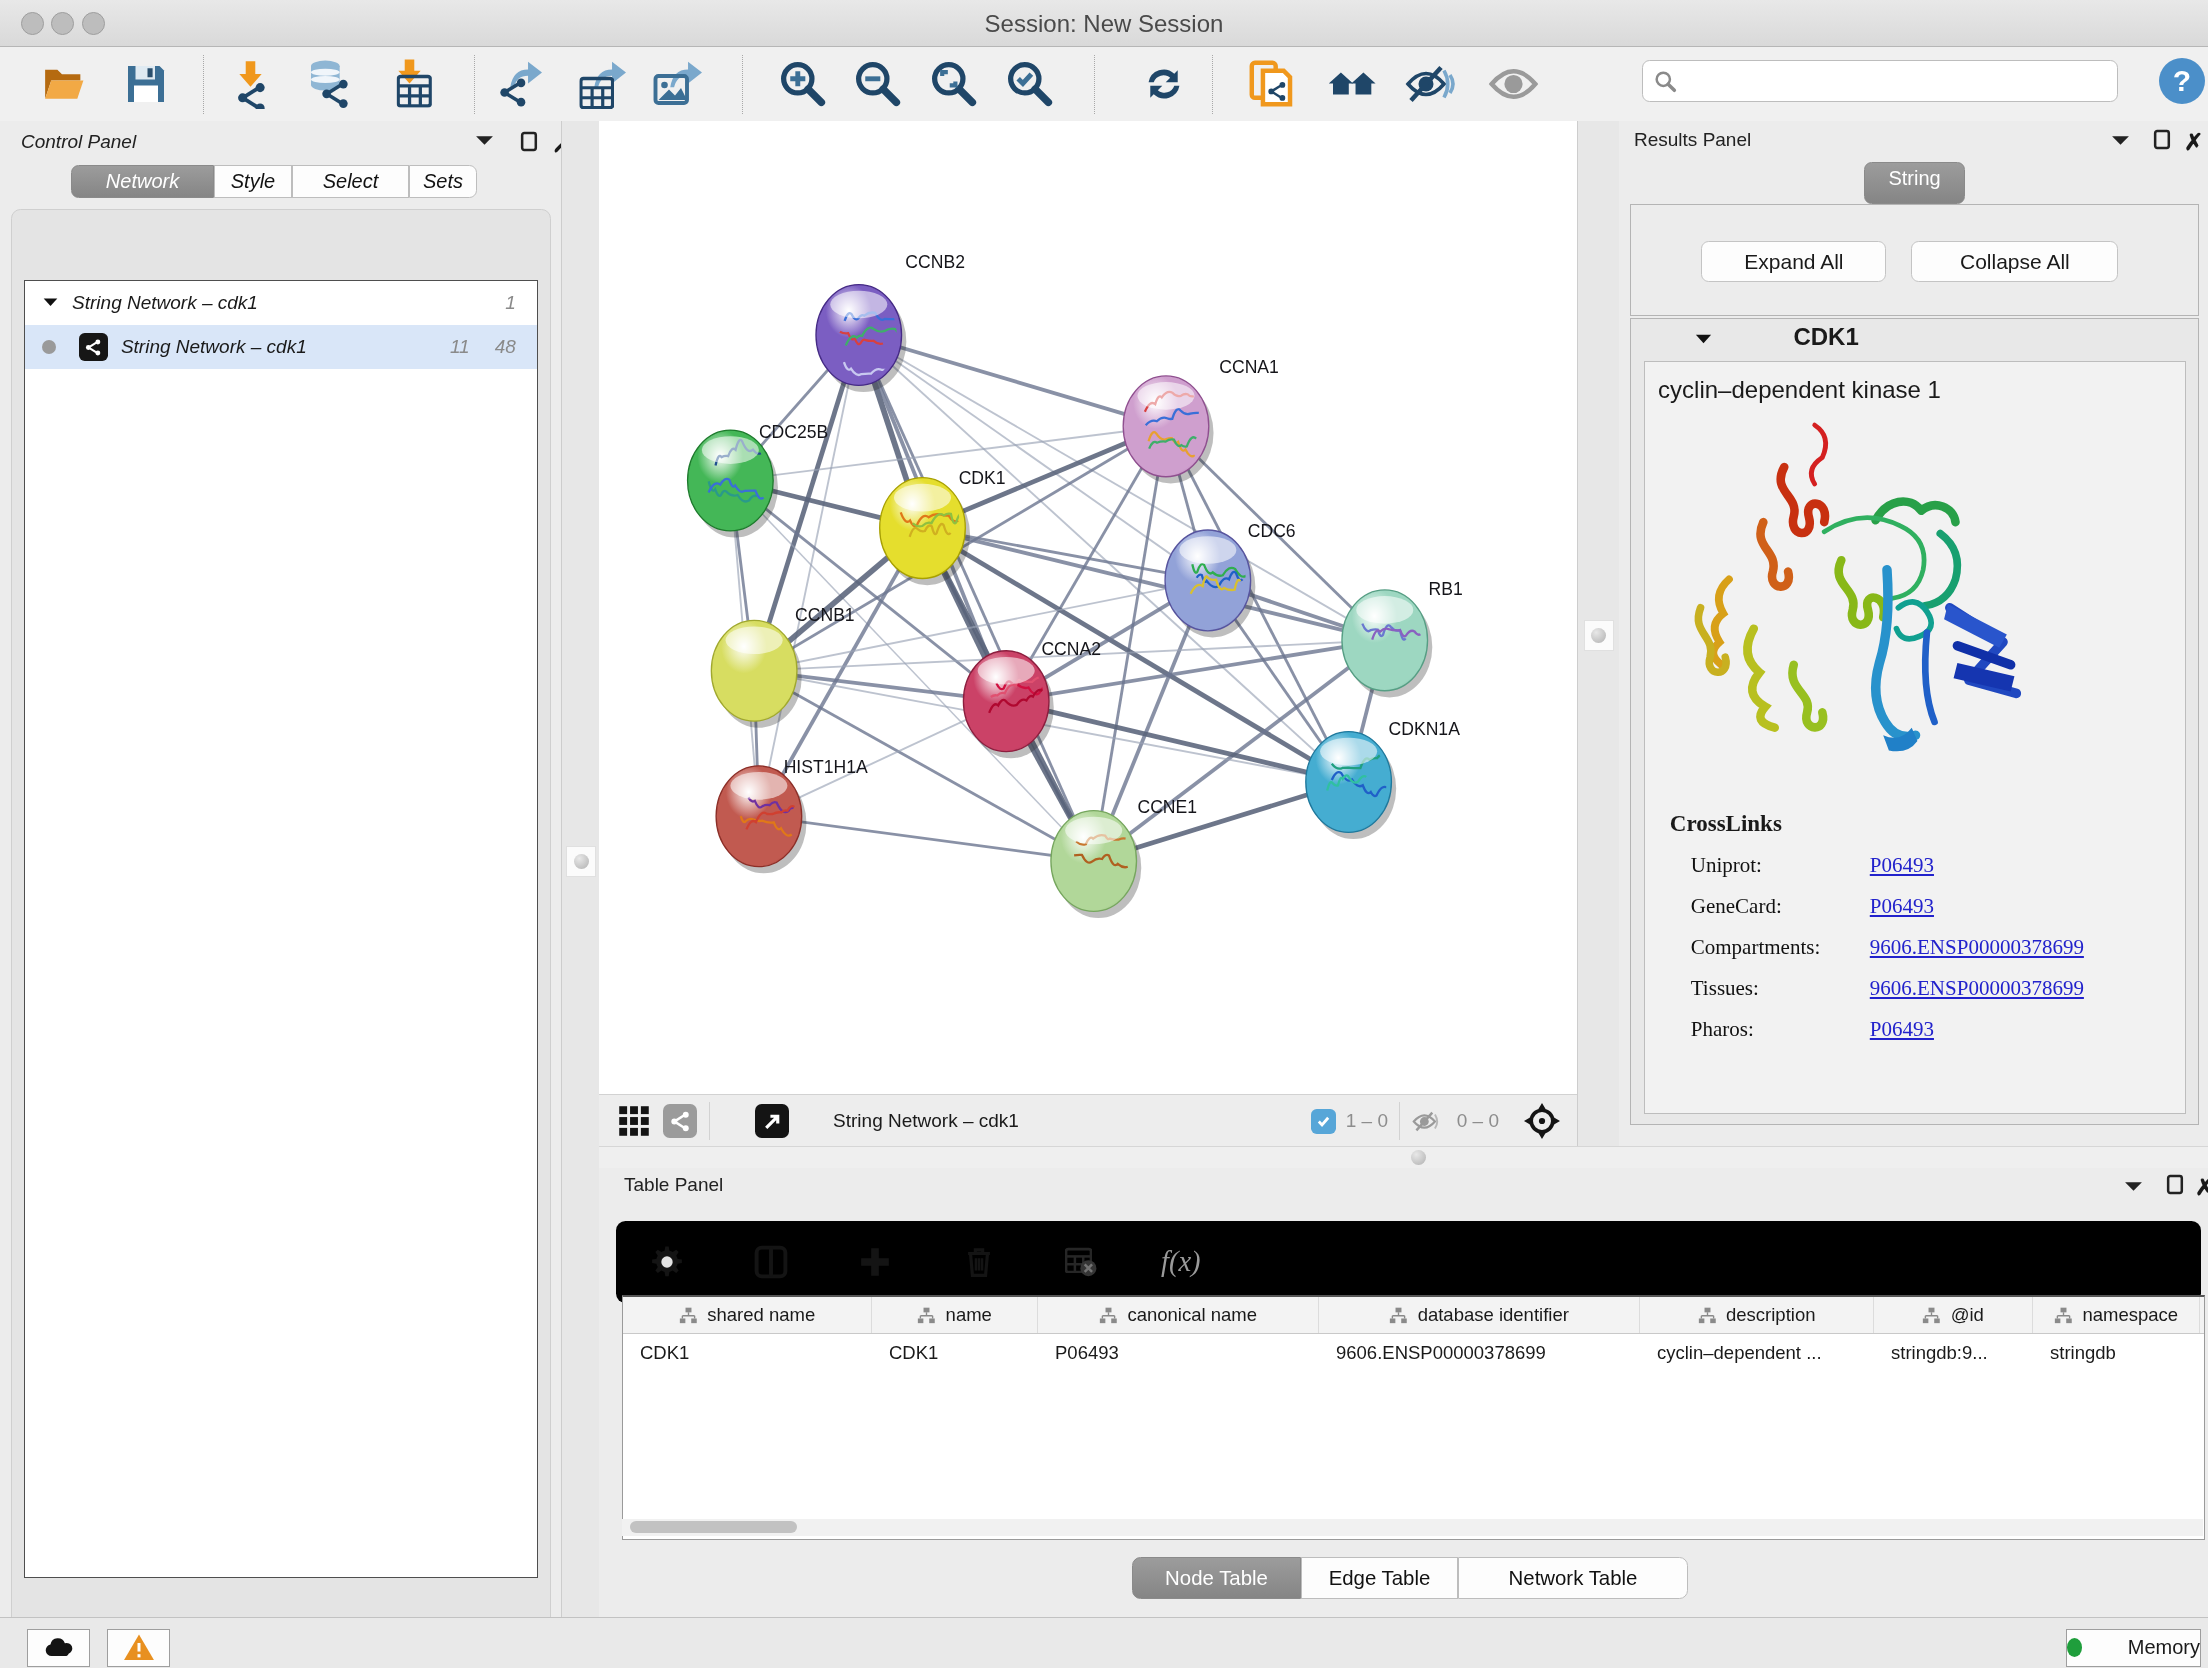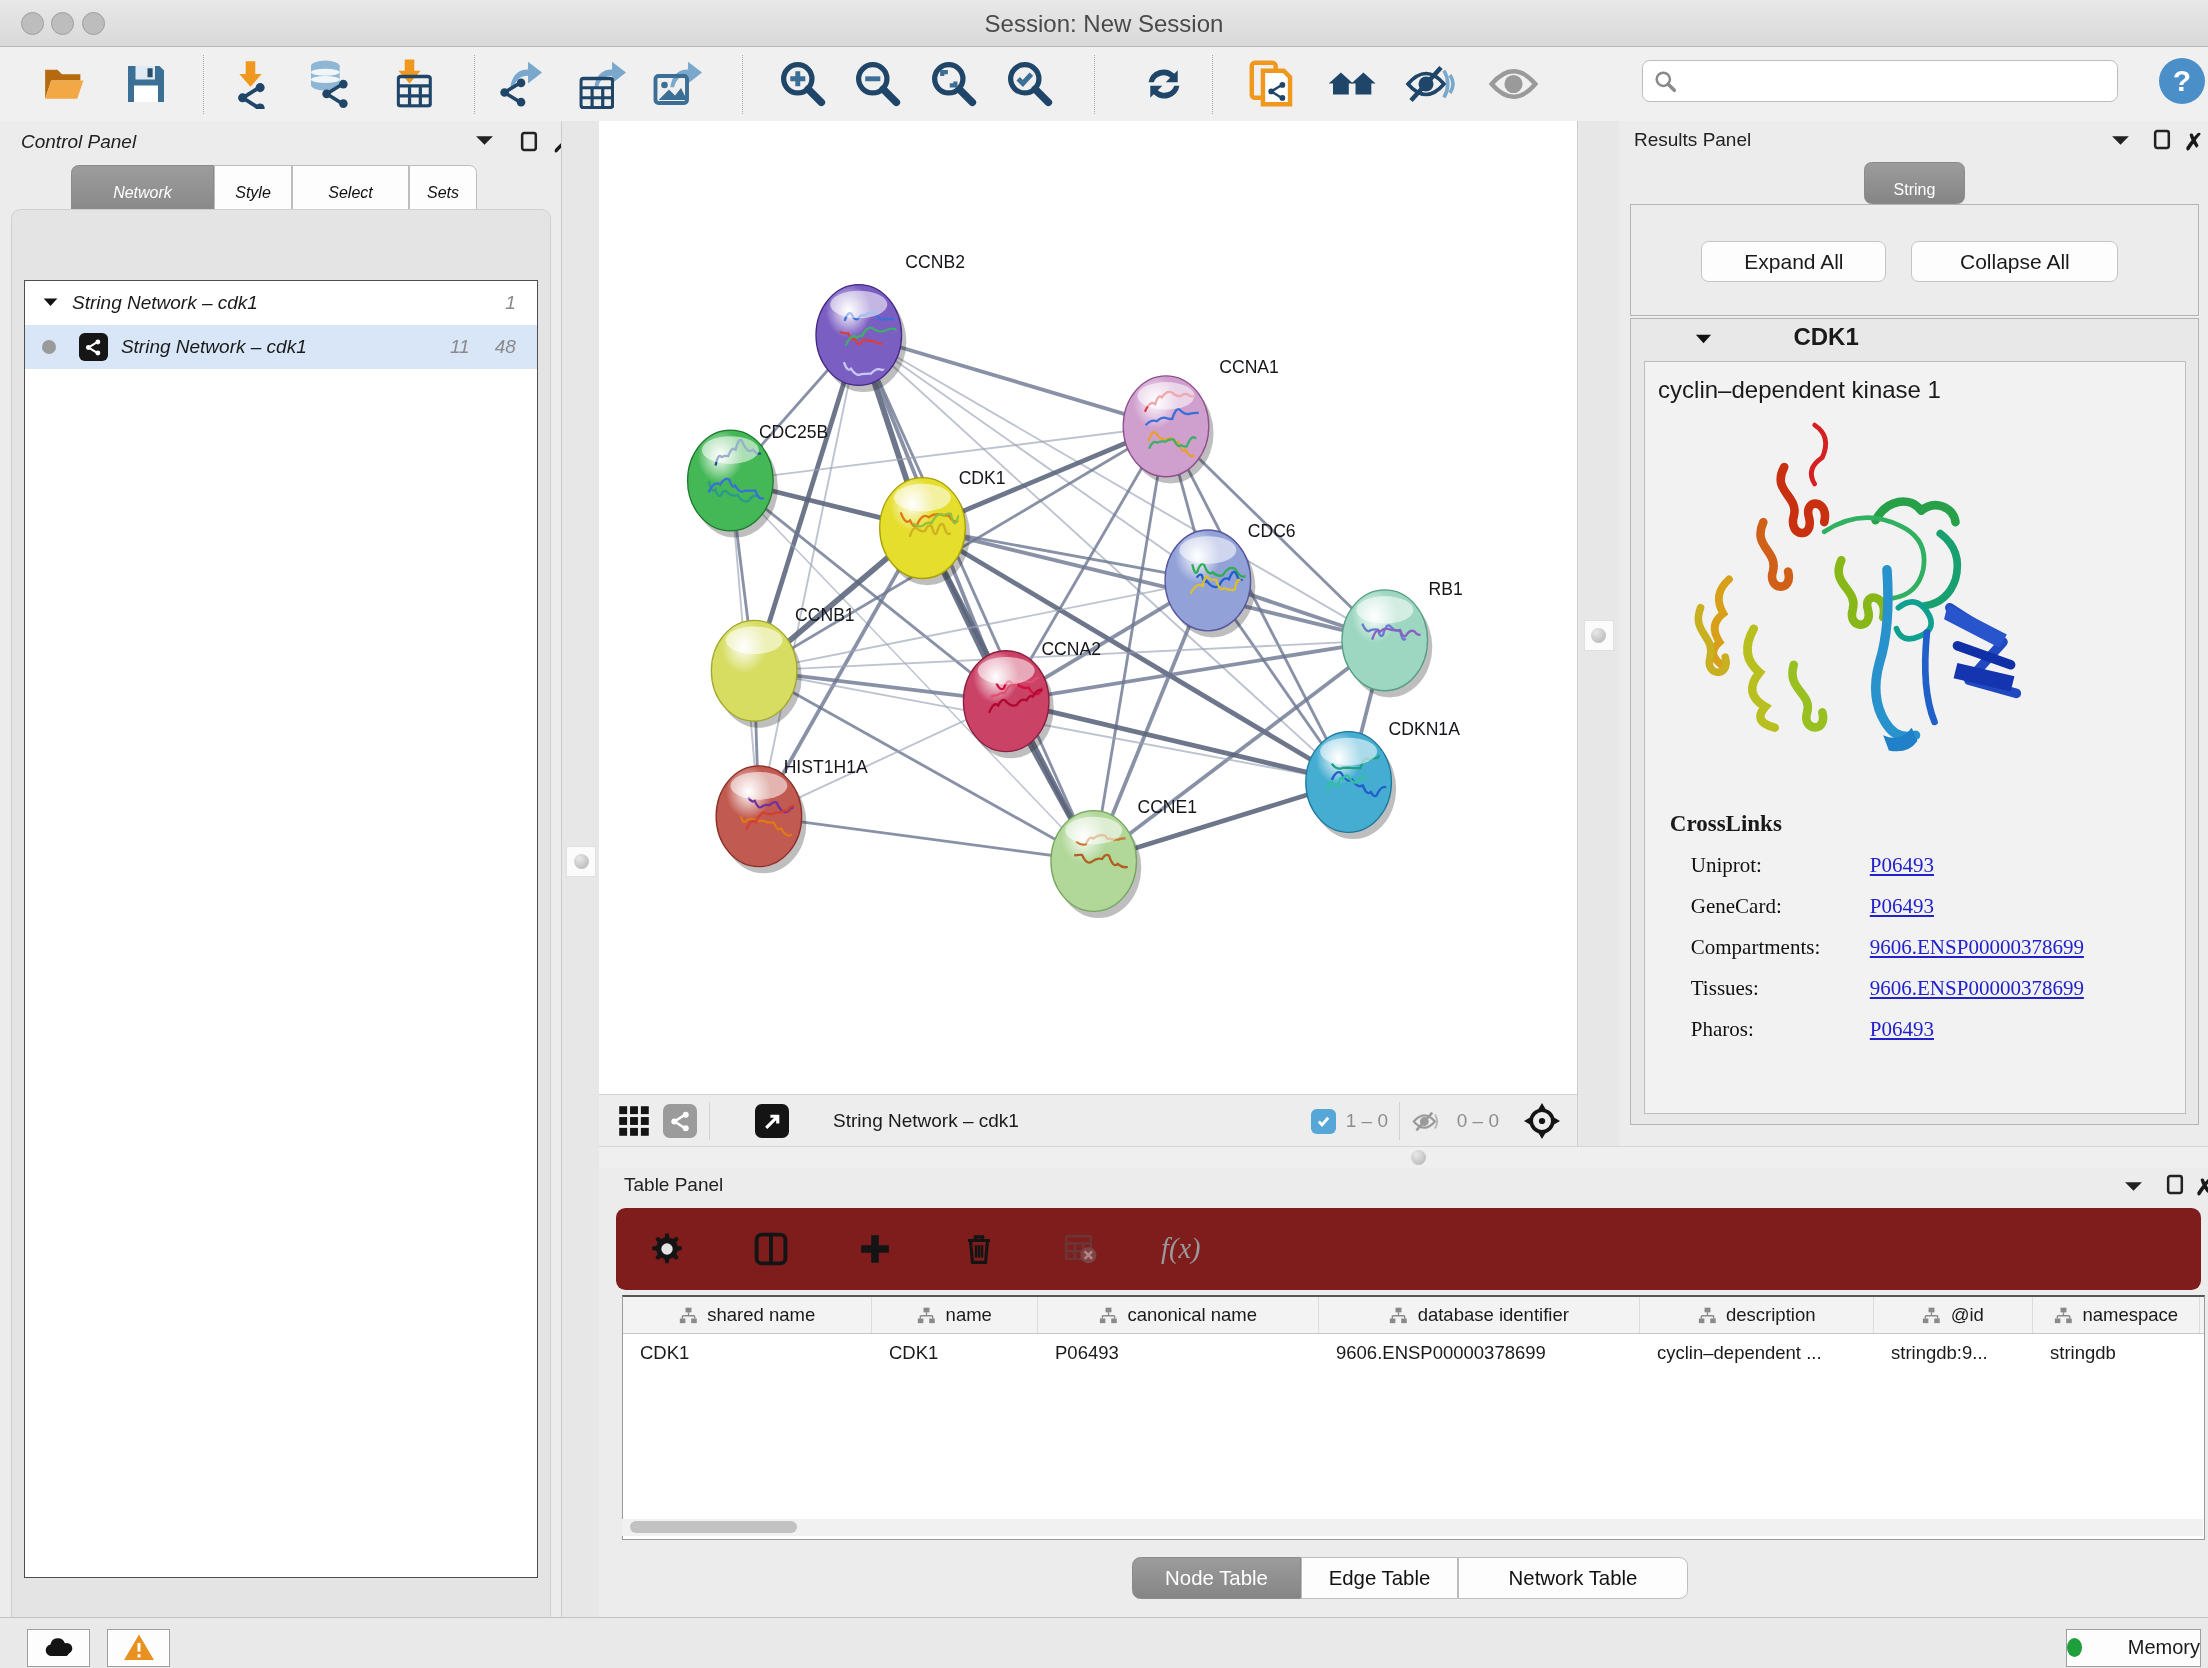--- a/index.html
+++ b/index.html
@@ -27,21 +27,21 @@
       display:flex;align-items:center;padding-left:11.4px;box-sizing:border-box;}
   .searchbox input{border:none;outline:none;font-size:18px;width:399px;
       font-family:"Liberation Sans",sans-serif;background:transparent;}
   .helpbtn{position:absolute;left:2159px;top:11.4px;width:46px;height:46px;border-radius:50%;
       background:#4b8fc9;color:#fff;font-size:30px;font-weight:bold;
       display:flex;align-items:center;justify-content:center;cursor:pointer;}
 
   
   .panel-title{font-size:19px;color:#222;}
   .tab{display:inline-block;border:1px solid #bdbdbd;background:#fdfdfd;color:#111;
-      font-size:16px;text-align:center;padding:18px 0;cursor:pointer;box-sizing:border-box;}
+      font-size:20px;text-align:center;padding:4px 0;cursor:pointer;box-sizing:border-box;}
   .tab.active{background:linear-gradient(#9c9c9c,#858585);color:#fff;border-color:#8a8a8a;}
 
   
   .control-panel{position:absolute;left:0;top:121px;width:561px;height:1496px;background:#ececec;font-style:italic;}
   .cp-tabs{position:absolute;left:71px;top:44px;height:42px;}
   .cp-tabs .tab:first-child{border-top-left-radius:7.6px;border-bottom-left-radius:7.6px;}
   .cp-tabs .tab:last-child{border-top-right-radius:7.6px;border-bottom-right-radius:7.6px;}
   .cp-sub{position:absolute;left:11.4px;top:88px;width:538px;height:1503px;
       background:#e4e4e4;border:1px solid #cfcfcf;border-radius:9.5px;}
   .gearrow{position:absolute;left:11.4px;top:25px;width:514px;height:42px;
@@ -85,22 +85,22 @@
       background:#e8e8e8;border:1.9px solid #b4b4b4;}
   .gene-inner{position:absolute;left:12.4px;top:42px;width:540px;height:751px;
       background:#f2f2f2;border:1px solid #bdbdbd;}
   .serif{font-family:Liberation Serif, serif;}
   .xl-row{display:flex;font-size:21px;margin-bottom:16px;}
   .xl-row .lbl{width:179px;color:#111;}
   .xl-row a{color:#2222cc;text-decoration:underline;cursor:pointer;}
 
   
   .tablepanel{position:absolute;left:599px;top:1168px;width:1609px;height:449px;background:#ececec;}
-  .tp-toolbar{position:absolute;left:17px;top:40px;width:1585px;height:82px;
-      background:#7f1d1d;border-radius:9.5px;display:flex;align-items:center;gap:32px;}
+  .tp-toolbar{position:absolute;left:17px;top:53px;width:1585px;height:82px;
+      background:#000000;border-radius:9.5px;display:flex;align-items:center;gap:32px;}
   .tp-toolbar .ti{width:55px;height:55px;display:flex;align-items:center;justify-content:center;cursor:pointer;}
   .datatable{position:absolute;left:23px;top:127px;width:1581px;height:242px;background:#fff;
       border:1px solid #9a9a9a;border-top:2.9px solid #555;}
   .dt-head{display:flex;background:#f3f3f3;border-bottom:1px solid #c9c9c9;height:36px;}
   .dt-head .cell{display:flex;align-items:center;justify-content:center;gap:9.5px;
       font-size:18.5px;border-right:1px solid #dcdcdc;box-sizing:border-box;overflow:hidden;white-space:nowrap;}
   .dt-row{display:flex;height:38px;}
   .dt-row .cell{font-size:18.5px;display:flex;align-items:center;padding-left:17px;
       box-sizing:border-box;overflow:hidden;white-space:nowrap;}
   .hscroll{position:absolute;left:23px;top:351px;width:1581px;height:17px;background:#f1f1f1;}

